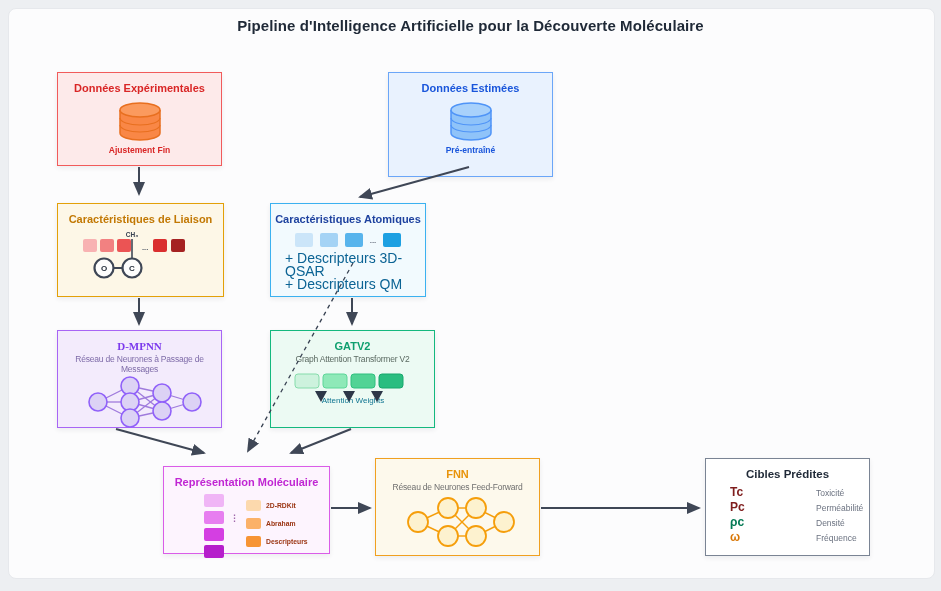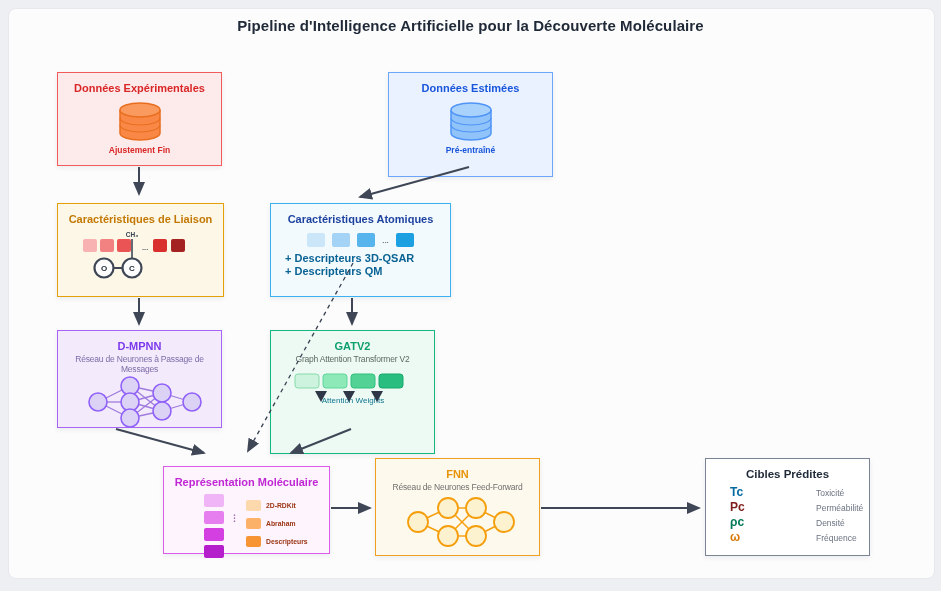--- a/index.html
+++ b/index.html
@@ -12,40 +12,40 @@
   .node-sub{text-align:center;font-size:8.5px;letter-spacing:-.2px;margin-top:2px;}
   .caption{position:absolute;left:0;width:100%;text-align:center;font-size:8.5px;font-weight:bold;}
   .icon-wrap{position:absolute;left:0;width:100%;text-align:center;}
   
   .n-exp{left:57px;top:72px;width:165px;height:94px;background:#fdeaea;border:1.6px solid #f15b5b;}
   .n-exp .node-title,.n-exp .caption{color:#d92626;}
   .n-est{left:388px;top:72px;width:165px;height:105px;background:#e9f2fe;border:1.6px solid #6ba6f8;}
   .n-est .node-title,.n-est .caption{color:#1a56db;}
   .n-bond{left:57px;top:203px;width:167px;height:94px;background:#fdf7e7;border:1.6px solid #e3a008;}
   .n-bond .node-title{color:#c27803;}
-  .n-atom{left:270px;top:203px;width:181px;height:94px;background:#f2fafe;border:1.6px solid #3bb1f0;}
+  .n-atom{left:270px;top:203px;width:156px;height:94px;background:#f2fafe;border:1.6px solid #3bb1f0;}
   .n-atom .node-title{color:#1e429f;}
   .n-dmpnn{left:57px;top:330px;width:165px;height:98px;background:#f3ebfc;border:1.6px solid #a865f5;}
-  .n-dmpnn .node-title{color:#7c3aed;}
+  .n-dmpnn .node-title{color:#7c3aed;font-family:Liberation Serif, serif;}
   .n-dmpnn .node-sub{color:#7e6ba8;}
-  .n-gat{left:270px;top:330px;width:165px;height:124px;background:#ecfaf3;border:1.6px solid #14b87e;}
+  .n-gat{left:270px;top:330px;width:165px;height:98px;background:#ecfaf3;border:1.6px solid #14b87e;}
   .n-gat .node-title{color:#0e9f6e;}
   .n-gat .node-sub{color:#5b6a62;}
   .n-rep{left:163px;top:466px;width:167px;height:88px;background:#fdf4fe;border:1.6px solid #da5ce8;}
   .n-rep .node-title{color:#c026d3;}
   .n-fnn{left:375px;top:458px;width:165px;height:98px;background:#fdf9ec;border:1.6px solid #f0a020;}
   .n-fnn .node-title{color:#e8940a;}
   .n-fnn .node-sub{color:#6f6f6f;}
   .n-tgt{left:705px;top:458px;width:165px;height:98px;background:#ffffff;border:1.6px solid #7a8494;}
   .n-tgt .node-title{color:#1f2937;font-size:11.5px;}
   
   .sq-row{display:flex;justify-content:center;align-items:center;gap:7px;margin-top:8px;}
   .sq{width:18px;height:14px;border-radius:2px;}
   .sq-dots{font-size:8px;color:#6b7280;font-weight:bold;}
-  .desc-lines{margin:5px 0 0 14px;font-size:11px;font-weight:bold;color:#0b6394;line-height:13px;}
+  .desc-lines{margin:5px 0 0 14px;font-size:14px;font-weight:normal;color:#0b6394;line-height:13px;}
   
   .tgt-rows{margin-top:5px;}
   .tgt-row{display:flex;align-items:baseline;height:15px;}
   .tgt-sym{width:34px;margin-left:24px;font-size:12px;font-weight:bold;}
   .tgt-lbl{margin-left:52px;font-size:8.5px;color:#6b7280;}
   .arrows{position:absolute;left:0;top:0;pointer-events:none;z-index:6;}
   .node{z-index:3;}
 </style>
 </head>
 <body>
@@ -200,21 +200,21 @@
           <circle cx="100" cy="42" r="10"></circle>
           <circle cx="128" cy="28" r="10"></circle>
       </g>
     </svg>
   </div>
 
   <div class="node n-tgt">
     <div class="node-title">Cibles Prédites</div>
     <div class="tgt-rows">
       <div class="tgt-row">
-        <div class="tgt-sym" style="color: #0369a1;">Tc</div>
+        <div class="tgt-sym" style="color: #7f1d1d;">Tc</div>
         <div class="tgt-lbl">Toxicité</div>
       </div>
       <div class="tgt-row">
         <div class="tgt-sym" style="color: #7f1d1d;">Pc</div>
         <div class="tgt-lbl">Perméabilité</div>
       </div>
       <div class="tgt-row">
         <div class="tgt-sym" style="color: rgb(5, 122, 85);">ρc</div>
         <div class="tgt-lbl">Densité</div>
       </div>

